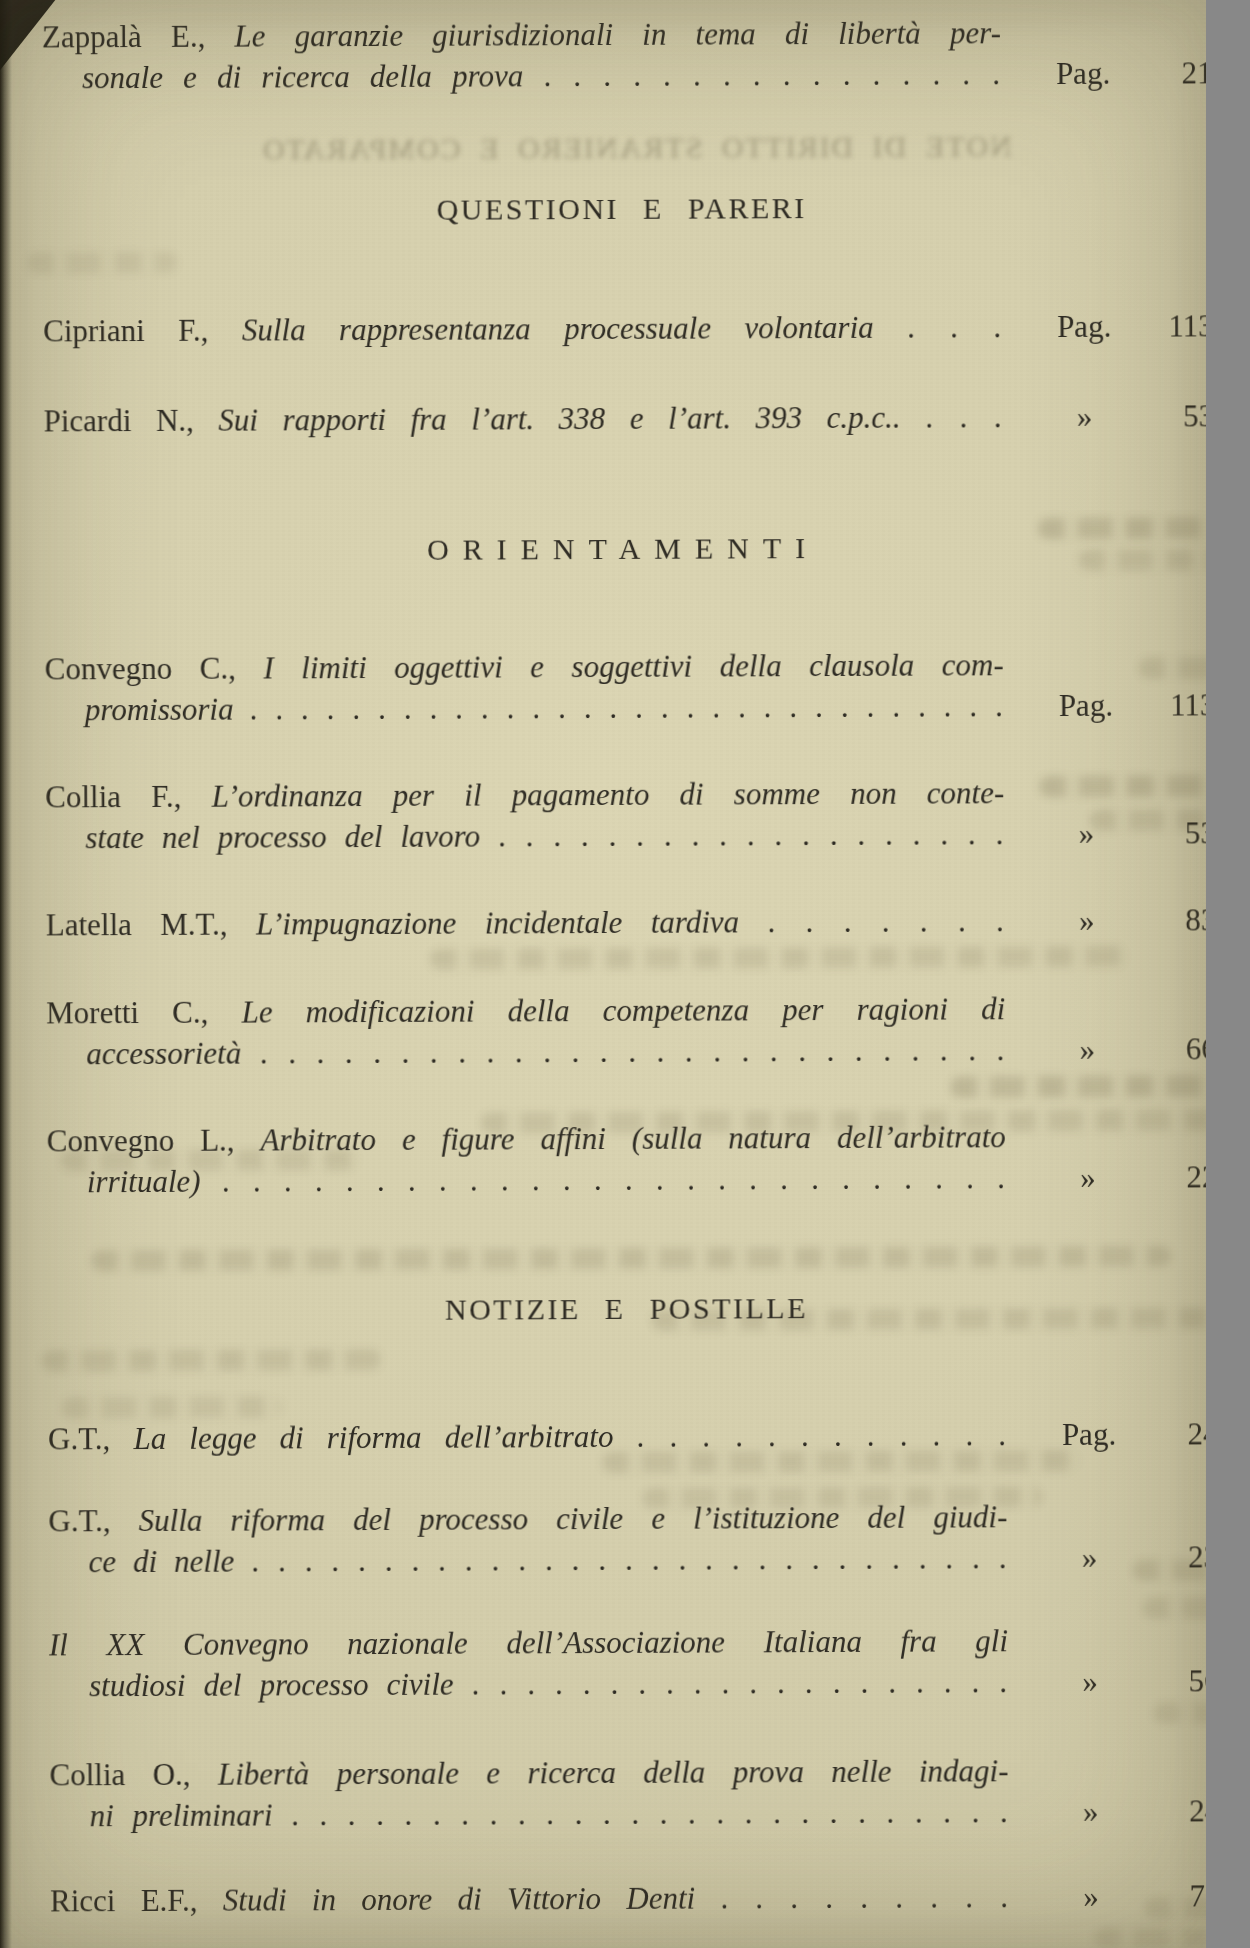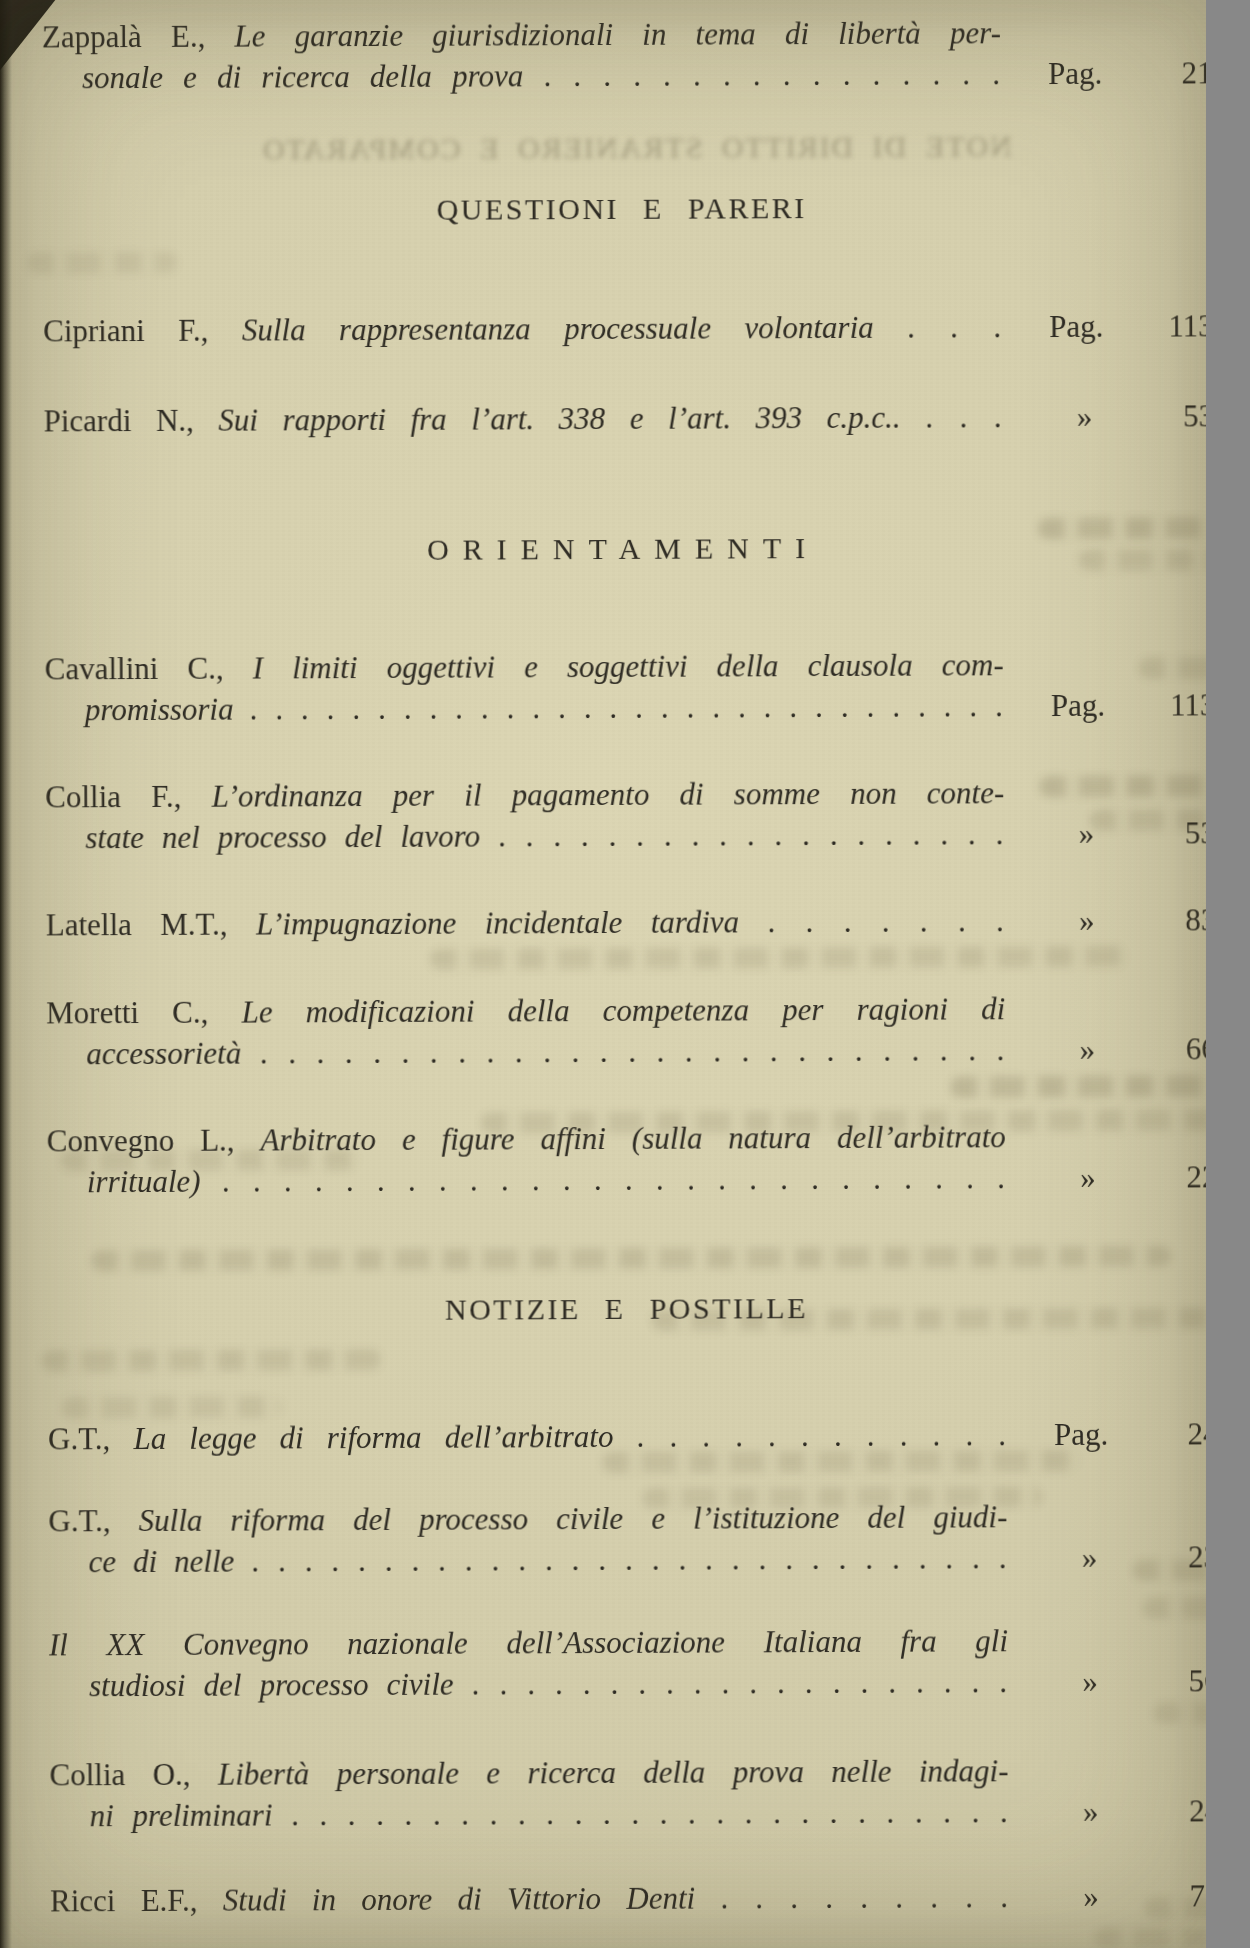--- a/index.html
+++ b/index.html
@@ -16,21 +16,21 @@
   .line  { height:41px; line-height:41px; overflow:hidden; word-spacing:7px; white-space:nowrap; }
   .jline { text-align:justify; text-align-last:justify; }
   .cont  { padding-left:40px; }
   .author { font-style:normal; }
   .title  { font-style:italic; }
   .dots   { font-style:normal; letter-spacing:1px; }
   .ref {
     position:absolute; left:1006px; bottom:0; width:180px; height:41px; line-height:41px;
     display:flex; font-size:31px; font-style:normal;
   }
-  .reflabel { width:70px; text-align:left; }
+  .reflabel { width:70px; text-align:center; }
   .sym .reflabel { text-align:center; }
   .refnum { flex:1; text-align:right; }
 
   .heading {
     position:absolute; left:0; width:1250px; height:41px; line-height:41px;
     text-align:center; font-size:30px; letter-spacing:2.5px; word-spacing:14px;
   }
   .heading.spaced { letter-spacing:14px; word-spacing:2px; }
 
   
@@ -134,21 +134,21 @@
       <div class="ref">
         <span class="reflabel">»</span>
         <span class="refnum">532</span>
       </div>
     </div>
 
     <div class="heading spaced" style="top:528px">ORIENTAMENTI</div>
 
     <div class="entry" style="top:646px">
       <div class="line jline">
-        <span class="author">Cavallini C.,</span>
+        <span class="author">Convegno C.,</span>
         <span class="title">I limiti oggettivi e soggettivi della clausola com-</span>
       </div>
       <div class="line jline cont">
         <span class="title">promissoria</span>
         <span class="dots">. . . . . . . . . . . . . . . . . . . . . . . . . . . . . .</span>
       </div>
       <div class="ref">
         <span class="reflabel">Pag.</span>
         <span class="refnum">1136</span>
       </div>

